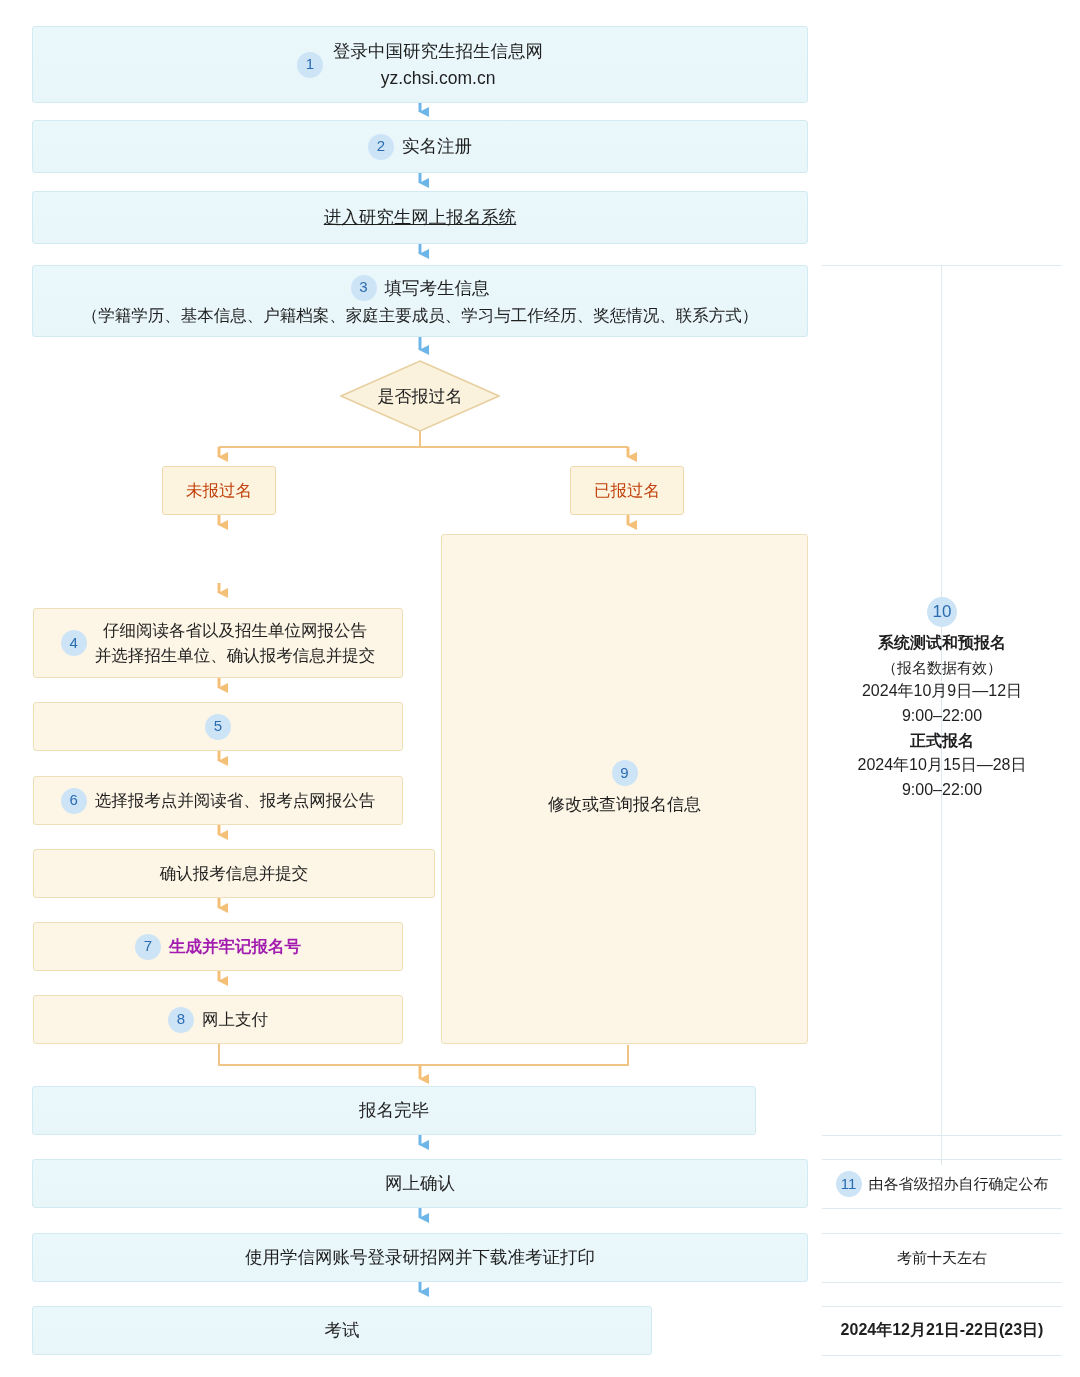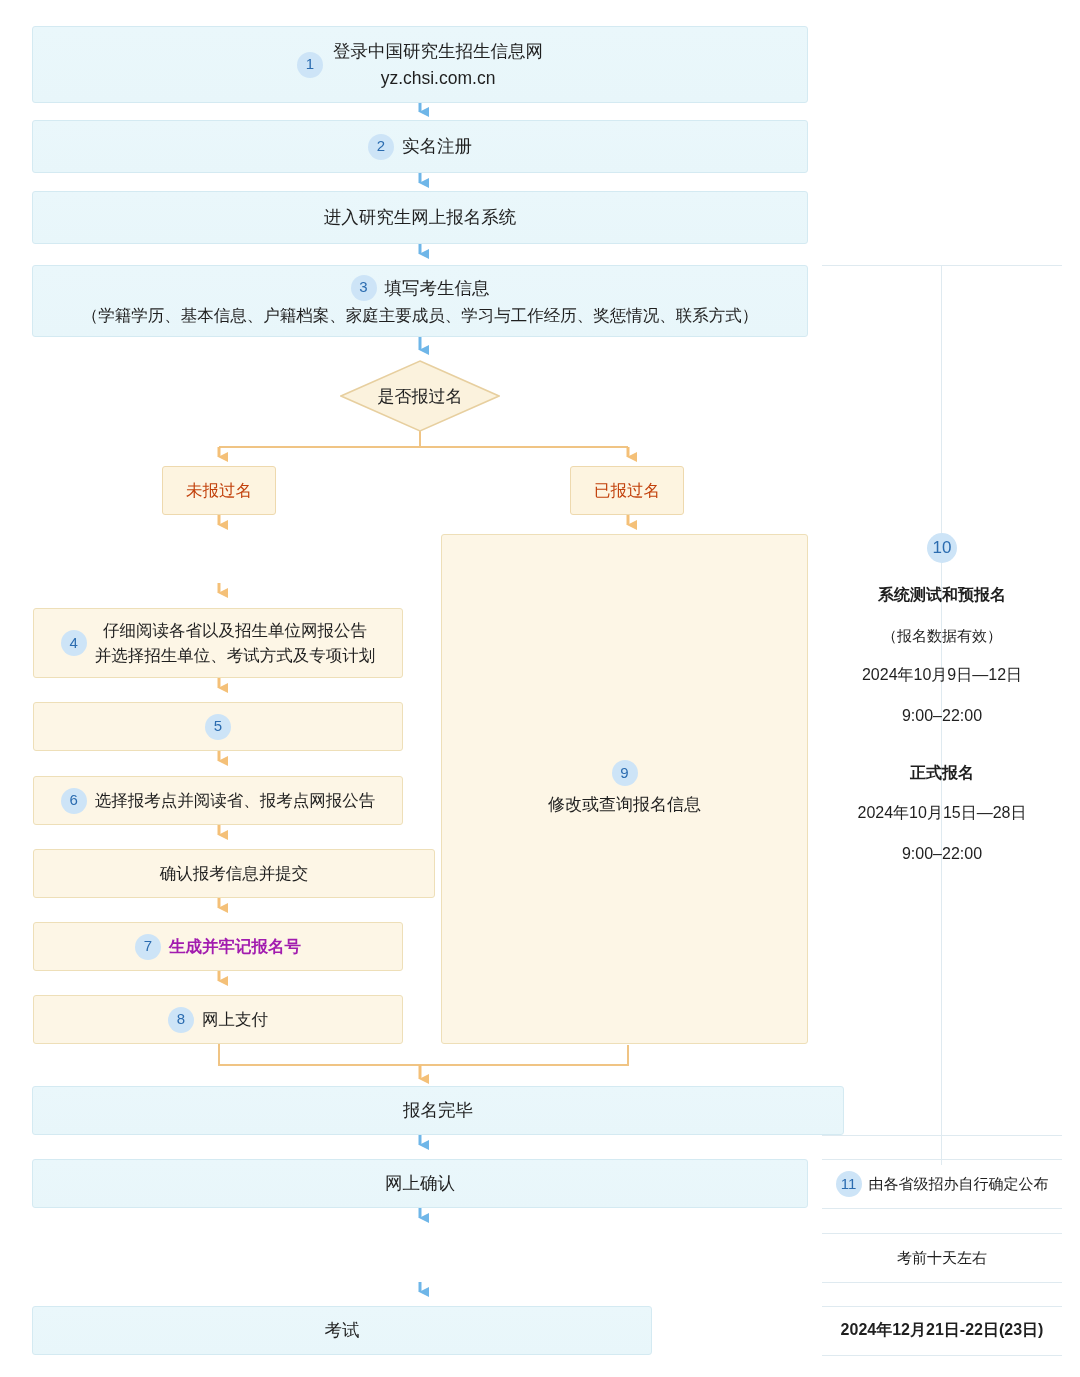--- a/index.html
+++ b/index.html
@@ -81,21 +81,20 @@
   .rp-cell{
     position:absolute;
     display:flex;
     flex-direction:column;
     align-items:center;
     justify-content:center;
     text-align:center;
     font-size:15px;
     color:#1f1f1f;
     line-height:1.55;
-    gap:16px;
   }
   .rp-cell .row{display:flex;align-items:center;gap:7px;justify-content:center;}
   .rp-title{font-weight:bold;font-size:16px;}
   .rp-date{font-size:16px;}
   .rp-sub{font-size:15px;}
   .gap-sm{height:9px;}
 
   svg.conn{position:absolute;left:0;top:0;width:1080px;height:1377px;pointer-events:none;}
 </style>
 </head>
@@ -151,21 +150,21 @@
     </div>
   </div>
 
   <div class="box blue-box" style="left:32px;top:120px;width:776px;height:53px;">
     <div class="inner">
       <span class="step">2</span>
       <span>实名注册</span>
     </div>
   </div>
 
-  <div class="box blue-box" style="left:32px;top:191px;width:776px;height:53px;">
+  <div class="box blue-box" style="left:32px;top:191px;width:776px;height:53px;text-decoration:underline;">
     <span>进入研究生网上报名系统</span>
   </div>
 
   <div class="box blue-box" style="left:32px;top:265px;width:776px;height:72px;">
     <div>
       <div class="inner" style="margin-bottom:2px;">
         <span class="step">3</span>
         <span>填写考生信息</span>
       </div>
       <div style="font-size:16.5px;">（学籍学历、基本信息、户籍档案、家庭主要成员、学习与工作经历、奖惩情况、联系方式）</div>
@@ -186,21 +185,21 @@
   <div class="box orange-box" style="left:570px;top:466px;width:114px;height:49px;">
     <span>已报过名</span>
   </div>
 
 
   <div class="box orange-soft" style="left:33px;top:608px;width:370px;height:70px;">
     <div style="display:flex;align-items:center;gap:8px;">
       <span class="step">4</span>
       <div>
         <span class="line1">仔细阅读各省以及招生单位网报公告</span>
-        <span class="line1">并选择招生单位、考试方式及专项计划</span>
+        <span class="line1">并选择招生单位、确认报考信息并提交</span>
       </div>
     </div>
   </div>
 
   <div class="box orange-soft" style="left:33px;top:702px;width:370px;height:49px;">
     <div class="inner">
       <span class="step">5</span>
     </div>
   </div>
 
@@ -231,28 +230,31 @@
 
   <div class="box orange-soft" style="left:441px;top:534px;width:367px;height:510px;">
     <div>
       <div style="margin-bottom:6px;">
         <span class="step">9</span>
       </div>
       <div style="font-size:17px;">修改或查询报名信息</div>
     </div>
   </div>
 
-  <div class="box blue-box" style="left:32px;top:1086px;width:812px;height:49px;">
+  <div class="box blue-box" style="left:32px;top:1086px;width:724px;height:49px;">
     <span>报名完毕</span>
   </div>
 
   <div class="box blue-box" style="left:32px;top:1159px;width:776px;height:49px;">
     <span>网上确认</span>
   </div>
 
+  <div class="box blue-box" style="left:32px;top:1233px;width:776px;height:49px;">
+    <span>使用学信网账号登录研招网并下载准考证打印</span>
+  </div>
 
   <div class="box blue-box" style="left:32px;top:1306px;width:620px;height:49px;">
     <span>考试</span>
   </div>
 
   <div class="rp-line rp-h" style="left:822px;top:265px;width:240px;"></div>
   <div class="rp-line rp-v" style="left:941px;top:265px;height:900px;"></div>
   <div class="rp-line rp-h" style="left:822px;top:1135px;width:240px;"></div>
   <div class="rp-line rp-h" style="left:822px;top:1159px;width:240px;"></div>
   <div class="rp-line rp-h" style="left:822px;top:1208px;width:240px;"></div>

